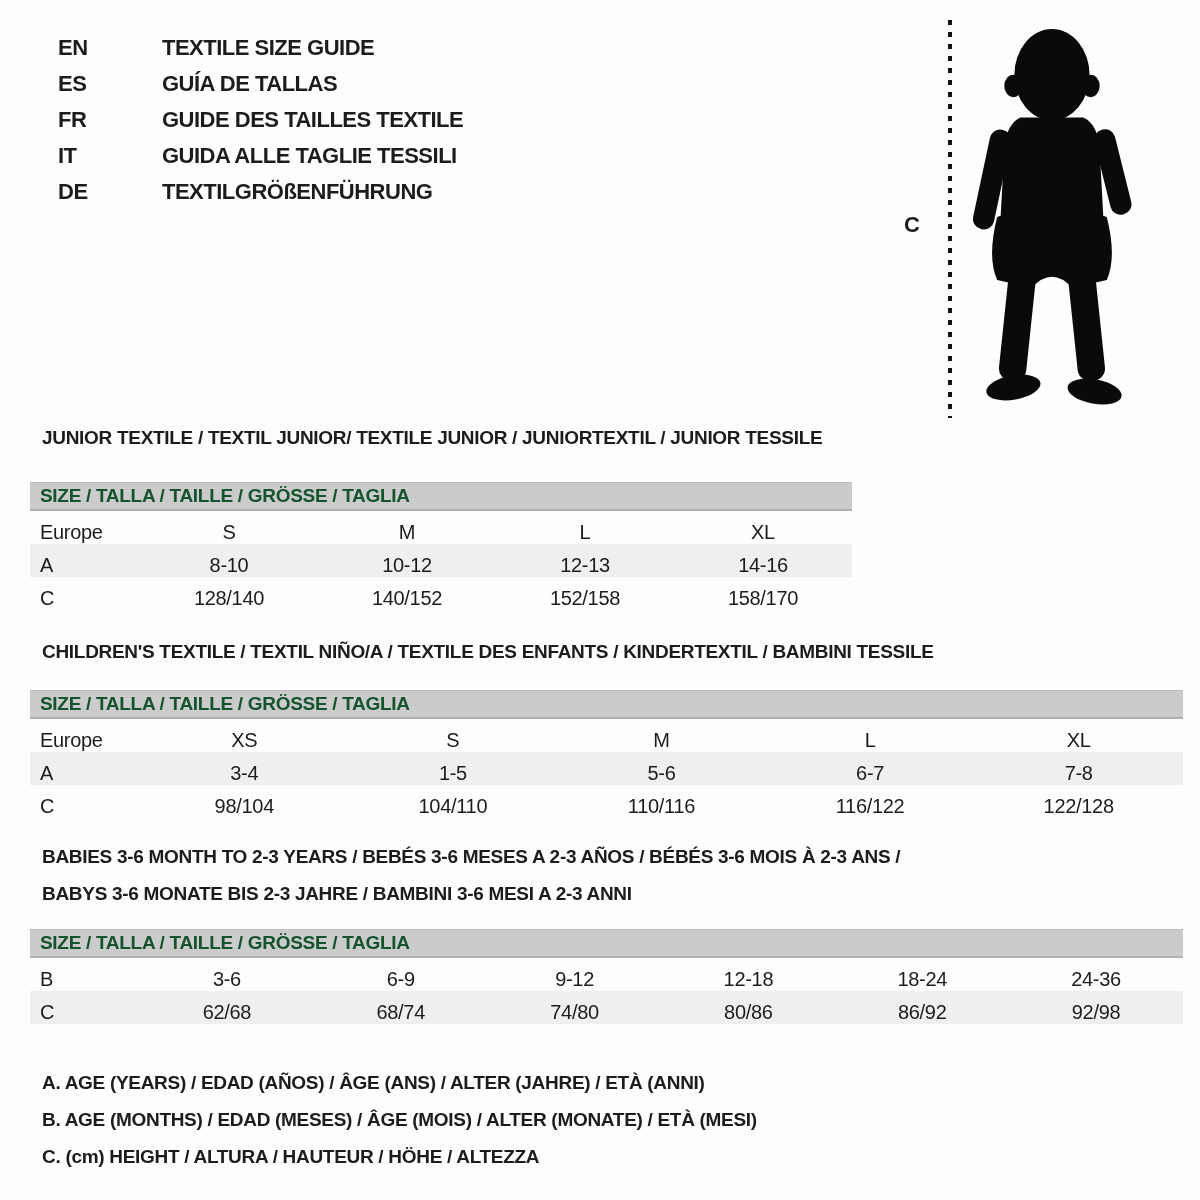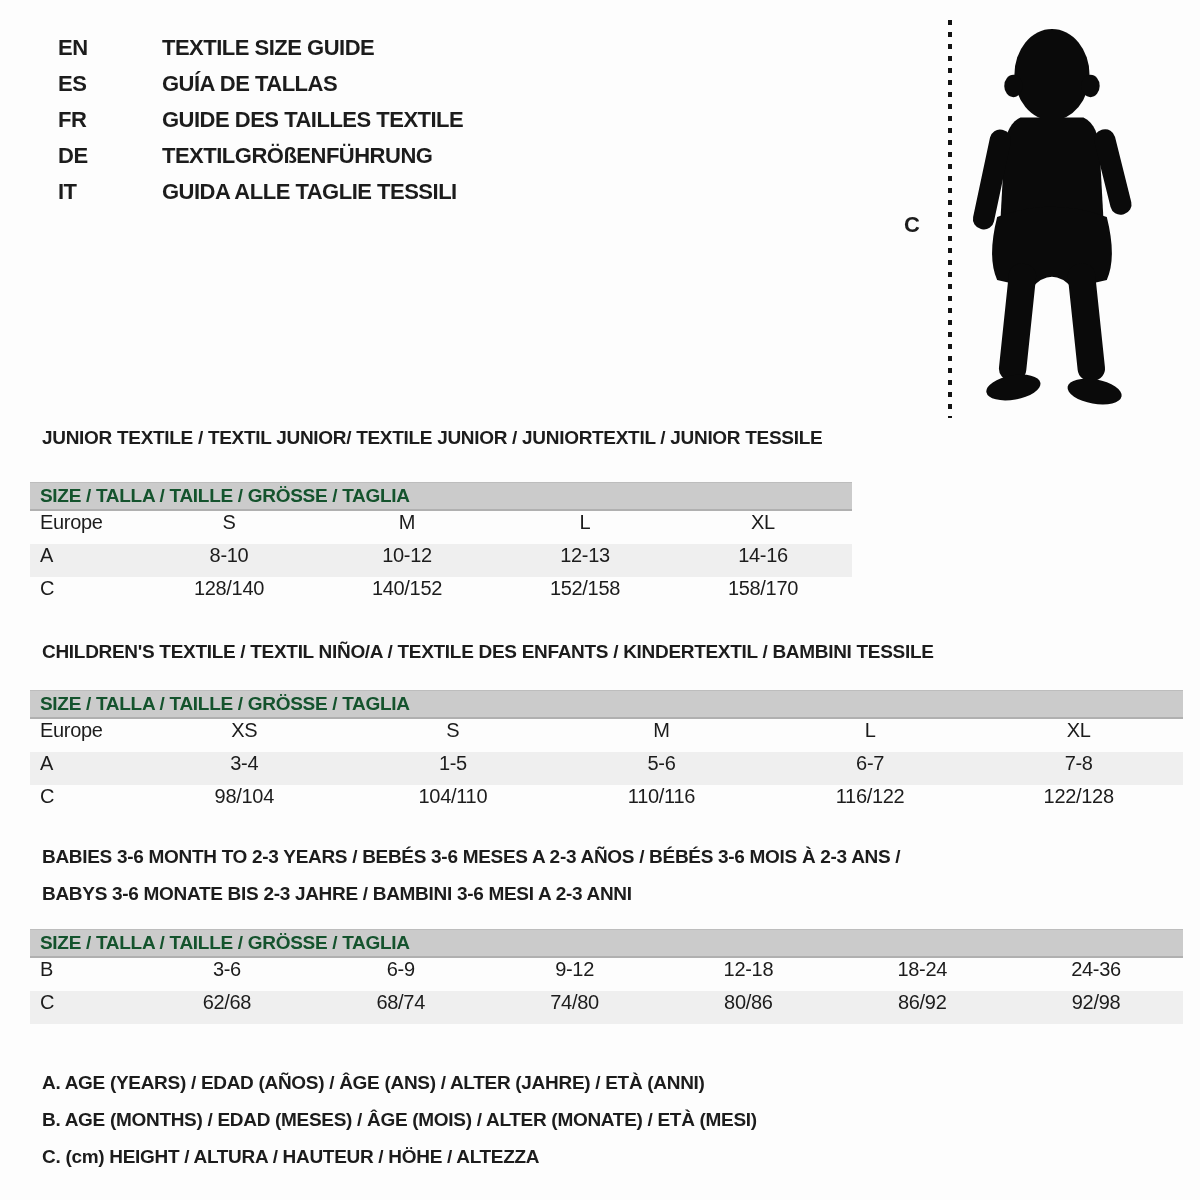--- a/index.html
+++ b/index.html
@@ -33,21 +33,21 @@
     letter-spacing:-0.3px;white-space:nowrap;
   }
   
   .size-table{position:absolute;left:30px;}
   .bar{
     height:29px;background:var(--table-header-bg);
     border-top:1px solid #bdbdbd;border-bottom:2px solid var(--table-header-border);
     display:flex;align-items:center;padding-left:10px;
     font-weight:bold;font-size:19px;color:#14532d;letter-spacing:-0.3px;
   }
-  .trow{display:flex;height:33px;align-items:flex-start;font-size:20px;letter-spacing:-0.3px;}
+  .trow{display:flex;height:33px;align-items:flex-end;font-size:20px;letter-spacing:-0.3px;}
   .trow.shaded{background:var(--row-shaded-bg);}
   .tcell-label{width:110px;padding-left:10px;flex:none;}
   .tcell{flex:1;text-align:center;}
   
   .legend{position:absolute;left:42px;top:1064px;}
   .legend-line{height:37px;display:flex;align-items:center;font-weight:bold;font-size:19px;letter-spacing:-0.3px;white-space:nowrap;}
 </style>
 </head>
 <body>
 
@@ -60,26 +60,26 @@
     </div>
     <div class="lang-row">
       <span class="lang-code">ES</span>
       <span class="lang-title">GUÍA DE TALLAS</span>
     </div>
     <div class="lang-row">
       <span class="lang-code">FR</span>
       <span class="lang-title">GUIDE DES TAILLES TEXTILE</span>
     </div>
     <div class="lang-row">
+      <span class="lang-code">IT</span>
+      <span class="lang-title">GUIDA ALLE TAGLIE TESSILI</span>
+    </div>
+    <div class="lang-row">
       <span class="lang-code">DE</span>
       <span class="lang-title">TEXTILGRÖßENFÜHRUNG</span>
-    </div>
-    <div class="lang-row">
-      <span class="lang-code">IT</span>
-      <span class="lang-title">GUIDA ALLE TAGLIE TESSILI</span>
     </div>
   </div>
 
   <div class="dash-line"></div>
   <div class="c-label">C</div>
   <svg class="silhouette" viewBox="0 0 180 392" aria-hidden="true">
     <g fill="#0a0a0a">
       <ellipse cx="88" cy="52" rx="37" ry="45"></ellipse>
       <ellipse cx="50" cy="63" rx="9" ry="11"></ellipse>
       <ellipse cx="126" cy="63" rx="9" ry="11"></ellipse>

